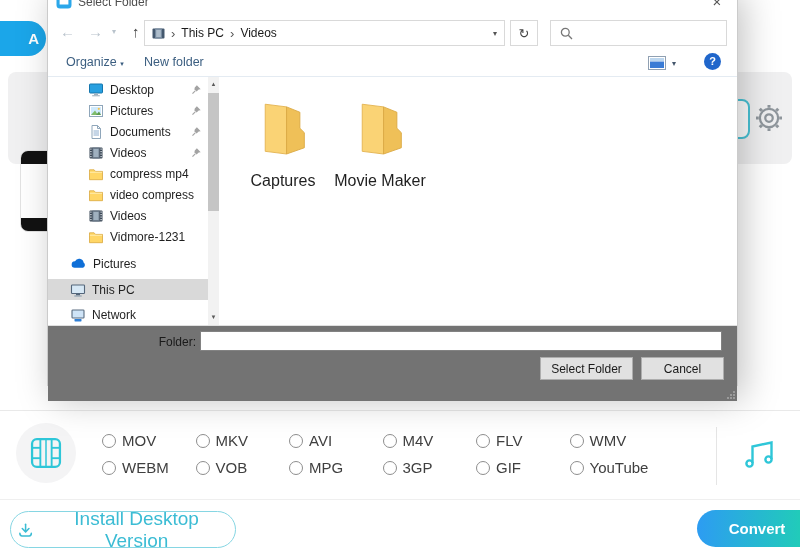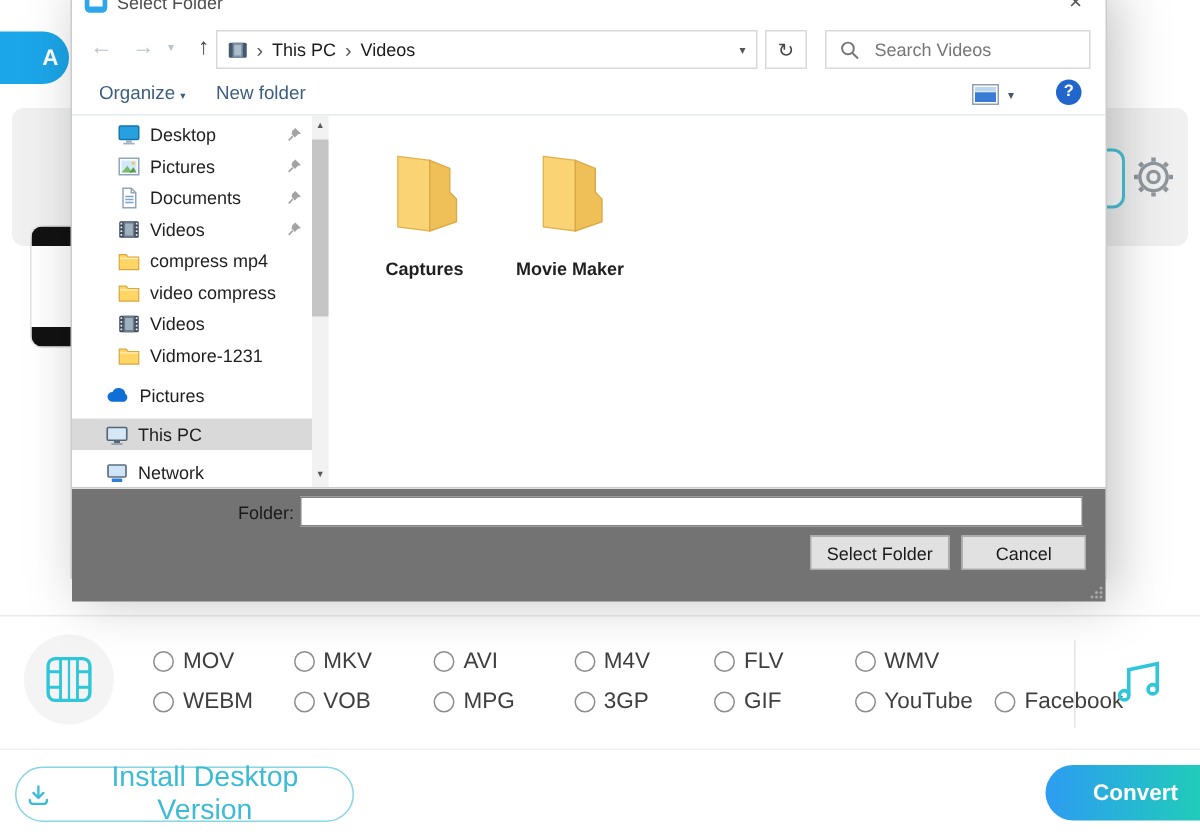--- a/index.html
+++ b/index.html
@@ -68,31 +68,31 @@
            box-sizing:content-box;}
   .tb-it{position:absolute;top:5px;font-size:12.5px;color:#3b5e80;cursor:pointer;white-space:nowrap;}
   .tb-caret{font-size:7px;color:#3b5e80;}
   .view-ic{position:absolute;left:600px;top:6px;cursor:pointer;}
   .view-caret{position:absolute;left:624px;top:9px;font-size:8px;color:#44566b;cursor:pointer;}
   .help-ic{position:absolute;left:656px;top:3px;width:17px;height:17px;border-radius:50%;background:#2066cb;
            color:#fff;font-size:11px;font-weight:bold;text-align:center;line-height:17px;cursor:pointer;}
   .dlg-body{position:absolute;left:0;top:97px;width:100%;height:248px;overflow:hidden;}
   .side{position:absolute;left:0;top:2px;width:160px;}
   .srow{height:21px;display:flex;align-items:center;gap:6px;cursor:pointer;}
-  .srow.child{padding-left:30px;} .srow.root{padding-left:22px;}
+  .srow.child{padding-left:40px;} .srow.root{padding-left:22px;}
   .srow.selected{background:#d9d9d9;}
   .slabel{font-size:12px;color:#1f1f1f;white-space:nowrap;}
   .pin{margin-left:auto;margin-right:6px;flex:none;}
   .spacer6{height:6px;} .spacer5{height:5px;} .spacer4{height:4px;}
   .vscroll{position:absolute;left:160px;top:0;width:11px;height:248px;background:#f2f2f2;}
   .sarrow{position:absolute;left:0;width:11px;height:15px;font-size:6px;color:#595959;
           text-align:center;line-height:15px;cursor:pointer;}
   .sthumb{position:absolute;left:0;top:16px;width:11px;height:118px;background:#c5c5c5;cursor:grab;}
   .tile{position:absolute;top:20px;width:96px;text-align:center;cursor:pointer;}
-  .tile .tlabel{margin-top:6px;font-size:12px;color:#1f1f1f;font-weight:bold;}
+  .tile .tlabel{margin-top:6px;font-size:16px;color:#1f1f1f;}
   .dlg-footer{position:absolute;left:0;top:345px;width:100%;height:76px;background:#737373;
               border-top:1px solid #e0e0e0;box-sizing:border-box;}
   .f-label{position:absolute;left:100px;top:9px;width:48px;text-align:right;font-size:12px;color:#1a1a1a;}
   .f-input{position:absolute;left:152px;top:5px;width:522px;height:20px;border:1px solid #828282;
            box-sizing:border-box;font-size:12px;padding:0 4px;outline:none;
            font-family:"Liberation Sans",sans-serif;}
   .f-btn{position:absolute;top:31px;height:23px;background:#e1e1e1;border:1px solid #adadad;
          font-size:12px;color:#1a1a1a;box-sizing:border-box;cursor:pointer;
          font-family:"Liberation Sans",sans-serif;}
   .f-select{left:492px;width:93px;} .f-cancel{left:593px;width:83px;}
@@ -193,24 +193,20 @@
         <span class="fl">3GP</span>
       </label>
       <label class="fmt">
         <span class="rb"></span>
         <span class="fl">GIF</span>
       </label>
       <label class="fmt">
         <span class="rb"></span>
         <span class="fl">YouTube</span>
       </label>
-      <label class="fmt">
-        <span class="rb"></span>
-        <span class="fl">Facebook</span>
-      </label>
     </div>
   </div>
 
   <div class="vdiv"></div>
 
   <svg class="music" width="36" height="36" viewBox="0 0 36 36">
     <g stroke="#2ec6d8" stroke-width="2.4" fill="none">
       <path d="M10.5 27 V10.5 L29.5 6.5 V23"></path>
       <circle cx="7.5" cy="27.5" r="3.1"></circle>
       <circle cx="26.5" cy="23.5" r="3.1"></circle>
@@ -266,21 +262,20 @@
 
       <div class="refresh-box">
         <span>↻</span>
       </div>
 
       <div class="search-box">
         <svg width="13" height="13" viewBox="0 0 13 13">
           <circle cx="5.3" cy="5.3" r="3.9" stroke="#767676" stroke-width="1.3" fill="none"></circle>
           <line x1="8.3" y1="8.3" x2="12" y2="12" stroke="#767676" stroke-width="1.3"></line>
         </svg>
-        <input type="text" placeholder="Search Videos" style="">
       </div>
     </div>
 
     <div class="toolbar">
       <span class="tb-it" style="left:18px;">
         <span>Organize</span>
         <span class="tb-caret">▾</span>
       </span>
       <span class="tb-it" style="left:96px;">
         <span>New folder</span>

